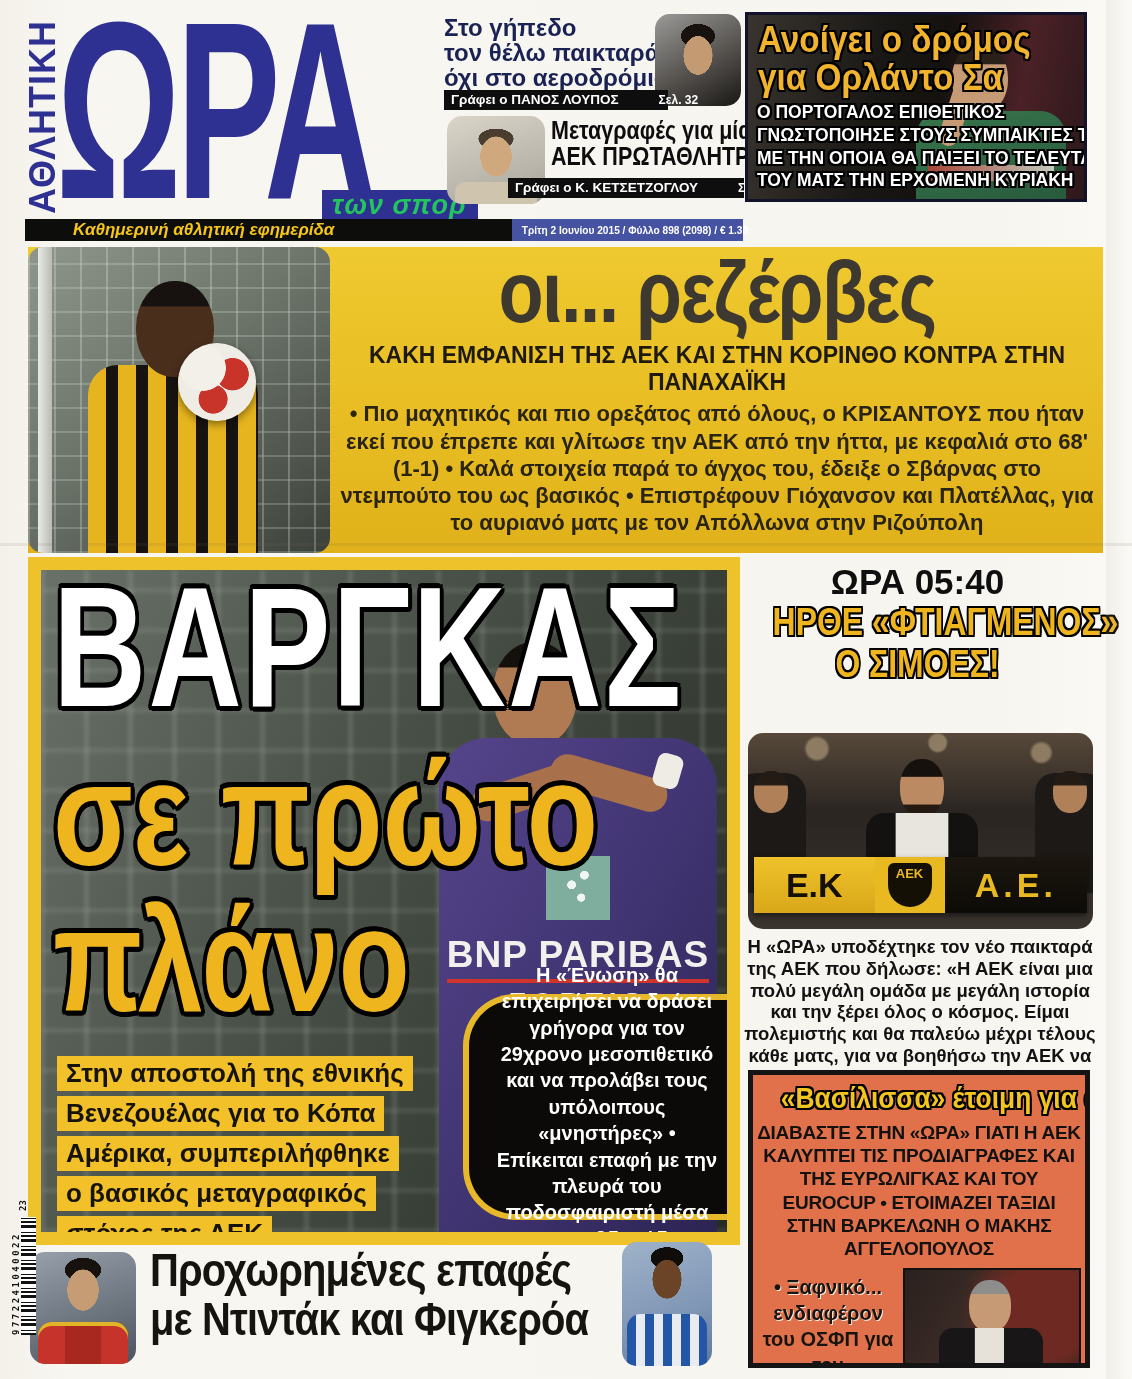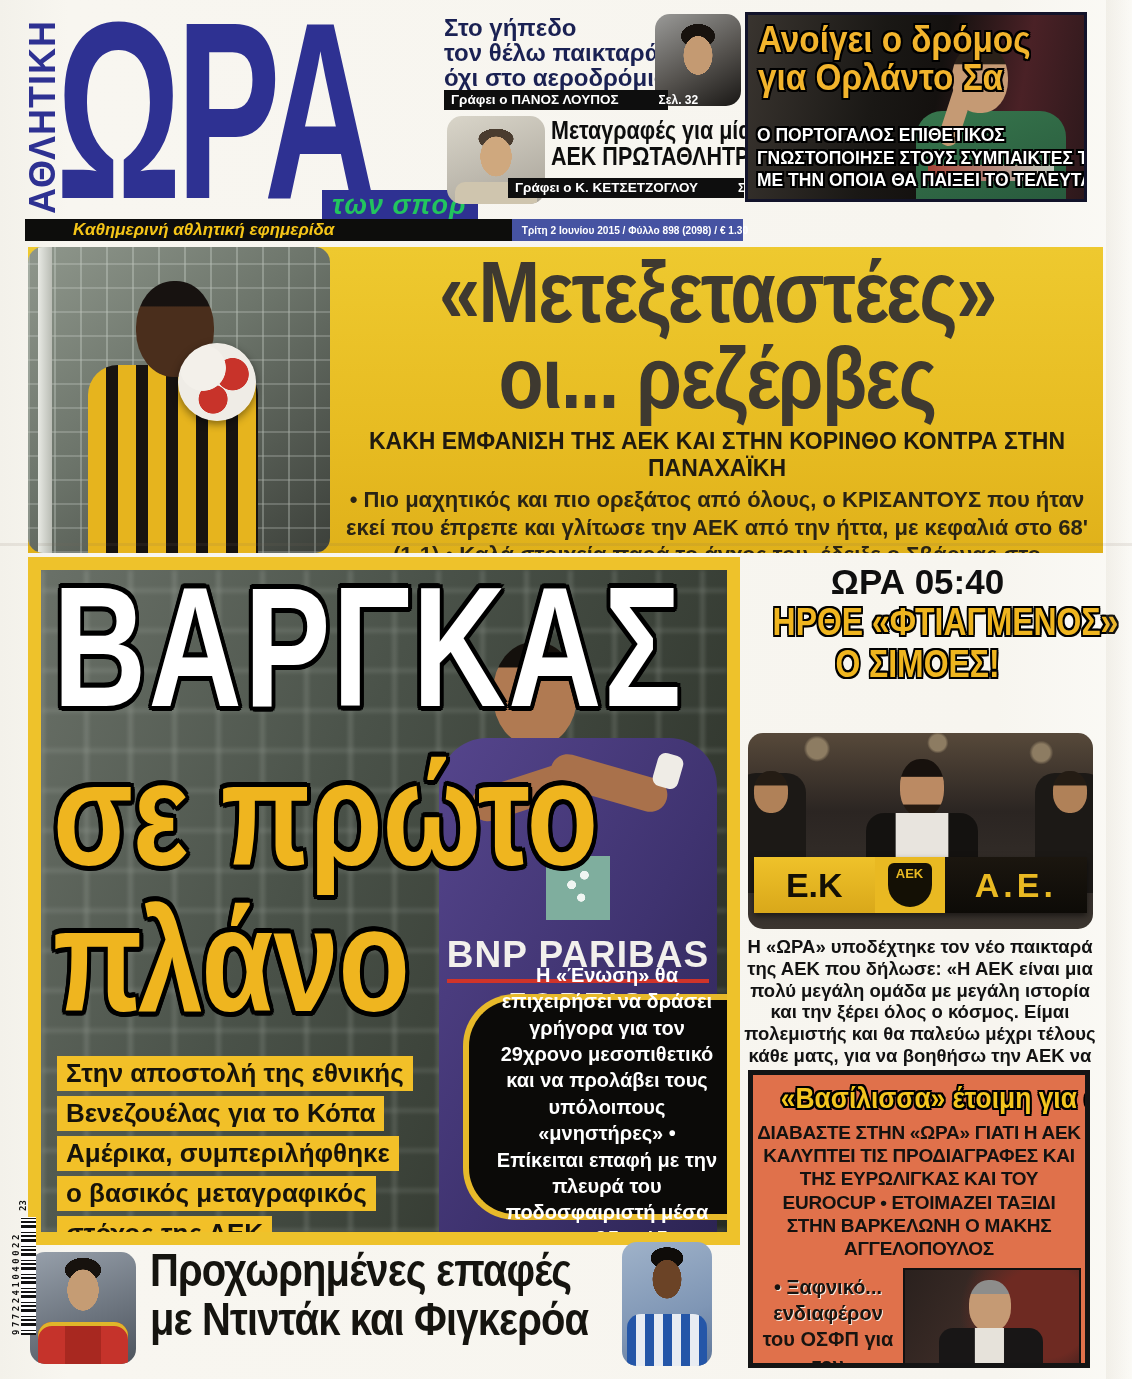--- a/index.html
+++ b/index.html
@@ -223,33 +223,33 @@
     <div class="osa-head"></div>
     <div class="osa-arm"></div>
     <div class="tr-head ol2">
       <div>Ανοίγει ο δρόμος</div>
       <div>για Ορλάντο Σα</div>
     </div>
     <div class="tr-body ol2">
       <div>Ο ΠΟΡΤΟΓΑΛΟΣ ΕΠΙΘΕΤΙΚΟΣ</div>
       <div>ΓΝΩΣΤΟΠΟΙΗΣΕ ΣΤΟΥΣ ΣΥΜΠΑΙΚΤΕΣ ΤΟΥ</div>
       <div>ΜΕ ΤΗΝ ΟΠΟΙΑ ΘΑ ΠΑΙΞΕΙ ΤΟ ΤΕΛΕΥΤΑΙΟ</div>
+      <div>ΤΟΥ ΜΑΤΣ ΤΗΝ ΕΡΧΟΜΕΝΗ ΚΥΡΙΑΚΗ</div>
     </div>
   </div>
 
   <div class="banner">
     <div class="photo ph-kisser">
       <div class="net"></div>
       <div class="goalpost"></div>
       <div class="kisser-shirt"></div>
       <div class="kisser-head"></div>
       <div class="ball"></div>
     </div>
     <div class="ban-content">
-      <div><span class="ban-h">«Μετεξεταστέες»</span></div>
       <div><span class="ban-h">οι... ρεζέρβες</span></div>
       <div class="ban-sub">ΚΑΚΗ ΕΜΦΑΝΙΣΗ ΤΗΣ ΑΕΚ ΚΑΙ ΣΤΗΝ ΚΟΡΙΝΘΟ ΚΟΝΤΡΑ ΣΤΗΝ ΠΑΝΑΧΑΪΚΗ</div>
       <div class="ban-body">• Πιο μαχητικός και πιο ορεξάτος από όλους, ο ΚΡΙΣΑΝΤΟΥΣ που ήταν εκεί που έπρεπε και γλίτωσε την ΑΕΚ από την ήττα, με κεφαλιά στο 68' (1-1) • Καλά στοιχεία παρά το άγχος του, έδειξε ο Σβάρνας στο ντεμπούτο του ως βασικός • Επιστρέφουν Γιόχανσον και Πλατέλλας, για το αυριανό ματς με τον Απόλλωνα στην Ριζούπολη</div>
     </div>
   </div>
 
   <div class="main-box">
     <div class="main-net"></div>
     <div class="v-head"></div>
     <div class="v-torso">

